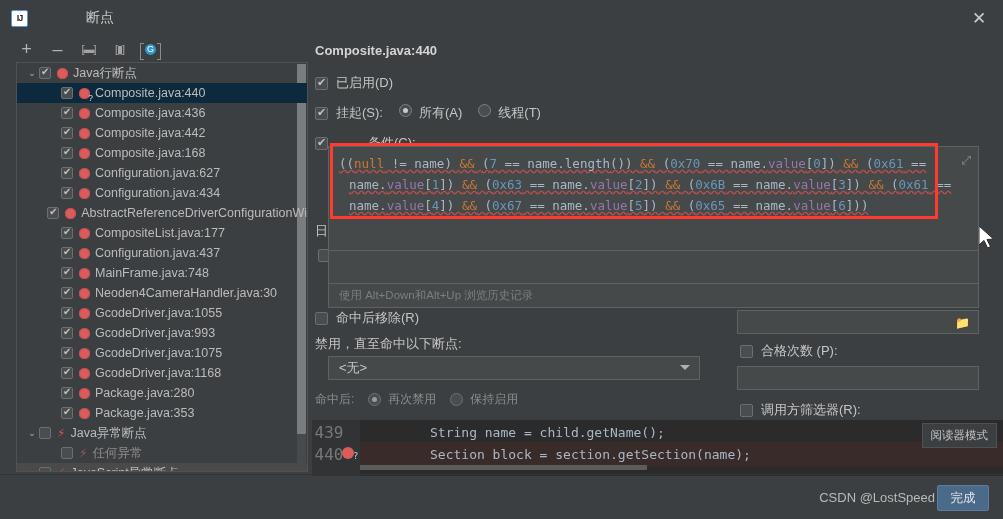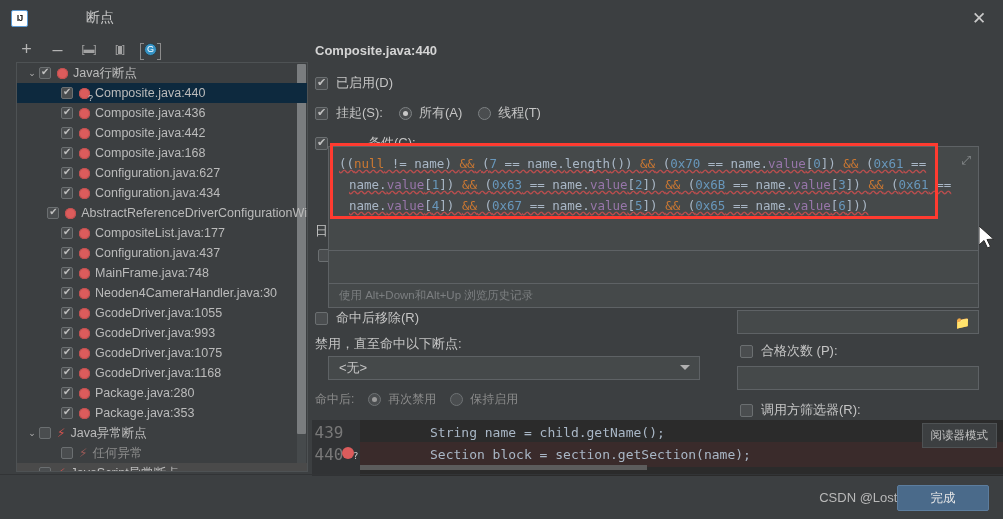--- a/index.html
+++ b/index.html
@@ -169,21 +169,21 @@
     border: 1px solid #7d8183; background: #4a4d4f;
     margin-right: 7px; position: relative; flex: 0 0 auto;
   }
   .radio.on::after {
     content: ""; position: absolute; left: 3px; top: 3px;
     width: 5px; height: 5px; border-radius: 50%; background: #c9c9c9;
   }
 
   #enabled-row { position: absolute; left: 3px; top: 38px; }
   #suspend-row { position: absolute; left: 3px; top: 68px; }
-  #suspend-row .radio-opt { display: flex; align-items: center; margin-left: 16px; }
+  #suspend-row .radio-opt { display: flex; align-items: flex-start; margin-left: 16px; }
   #cond-row { position: absolute; left: 3px; top: 98px; gap: 32px; }
 
   .cond-editor {
     position: absolute; left: 16px; top: 110px;
     width: 651px; height: 105px;
     background: #45494a;
     border: 1px solid #5e6265;
   }
   .cond-code {
     position: absolute; left: 10px; top: 6px; width: 615px;
@@ -325,21 +325,21 @@
   .bottom-bar {
     position: absolute; left: 0; top: 476px; width: 1003px; height: 43px;
     background: #3c3f41;
   }
   .watermark {
     position: absolute; right: 68px; top: 14px;
     font-size: 13px; color: #b9b9b9;
   }
   .done-btn {
     position: absolute; right: 14px; top: 9px;
-    width: 92px; height: 26px;
+    width: 52px; height: 26px;
     background: #4a6a8a; border: 1px solid #5c7d9e; border-radius: 2px;
     color: #e8e8e8; font-size: 12.5px;
     display: flex; align-items: center; justify-content: center;
     cursor: pointer;
   }
 
   
   .cursor {
     position: absolute; left: 979px; top: 226px;
     z-index: 60; pointer-events: none;

